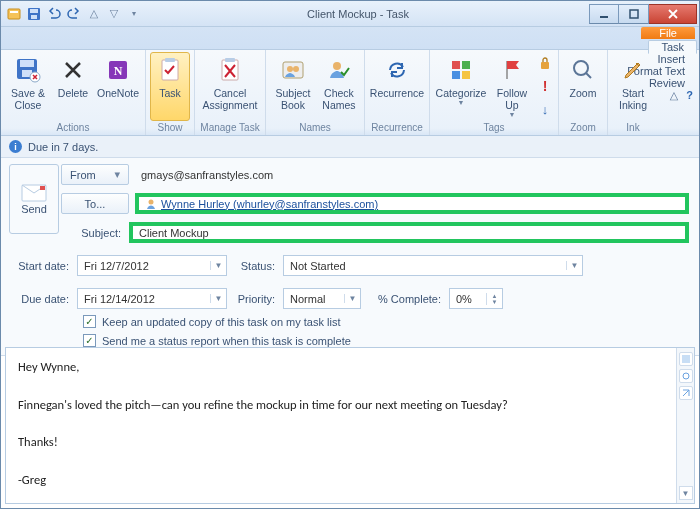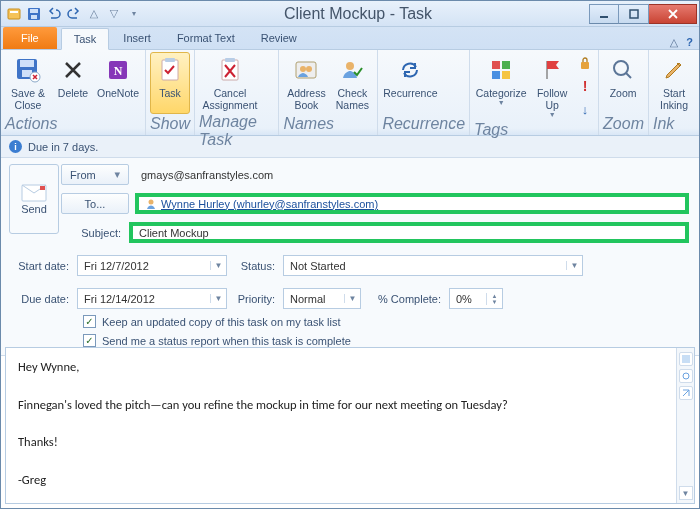--- a/index.html
+++ b/index.html
@@ -34,21 +34,21 @@
   .qat .qat-btn {
     width: 18px; height: 18px;
     display: flex; align-items: center; justify-content: center;
     border-radius: 2px;
   }
   .title-text {
     position: absolute;
     left: 16px; right: 0;
     text-align: center;
     color: #44556a;
-    font-size: 16px;
+    font-size: 11px;
     pointer-events: none;
   }
   .winbtns {
     margin-left: auto;
     display: flex;
     height: 20px;
     margin-right: 2px;
   }
   .winbtn {
     width: 30px;
@@ -66,20 +66,21 @@
   }
   .winbtn + .winbtn { border-left: none; }
   
   .tabrow {
     height: 23px;
     display: flex;
     align-items: flex-end;
     background: linear-gradient(#d4e3f5, #cfe0f4);
     border-bottom: 1px solid #b7cce2;
     padding-left: 2px;
+    flex-direction: column;
   }
   .file-tab {
     background: linear-gradient(#ff9a3c, #f07b13);
     color: #fff;
     height: 22px;
     padding: 0 18px;
     display: flex; align-items: center;
     border-radius: 2px 2px 0 0;
     font-size: 11px;
     margin-right: 4px;
@@ -117,24 +118,24 @@
     display: flex;
     flex-direction: column;
     padding: 2px 4px 0;
   }
   .rgroup-body {
     display: flex;
     gap: 2px;
     flex: 1;
   }
   .rgroup-label {
+    text-align: center;
     color: #6e84a0;
-    font-size: 16px;
+    font-size: 10px;
     padding: 1px 0 2px;
-    font-style: italic;
   }
   .rbtn {
     width: 46px;
     display: flex;
     flex-direction: column;
     align-items: center;
     padding-top: 2px;
     text-align: center;
     color: #3a5273;
     font-size: 10.5px;
@@ -426,21 +427,21 @@
     <div class="rgroup-body">
       <div class="rbtn">
         <div class="ico">
             <svg width="26" height="24">
               <rect x="3" y="4" width="20" height="16" rx="2" fill="#eee" stroke="#b0a070"></rect>
               <circle cx="10" cy="11" r="3" fill="#e9b36a"></circle>
               <circle cx="16" cy="11" r="3" fill="#e9b36a"></circle>
               <path d="M5 19c1-3 4-4 5-4s4 1 5 4" fill="#6aa2e0"></path>
             </svg>
           </div>
-        <span>Address Book</span>
+        <span>Subject Book</span>
       </div>
       <div class="rbtn" style="width:42px">
         <div class="ico">
             <svg width="24" height="24">
               <circle cx="10" cy="8" r="4" fill="#e9b36a"></circle>
               <path d="M3 20c1-5 5-7 7-7s6 2 7 7" fill="#6aa2e0"></path>
               <path d="M14 14l3 3 5-7" stroke="#2a8f2a" fill="none" stroke-width="2"></path>
             </svg>
           </div>
         <span>Check Names</span>

